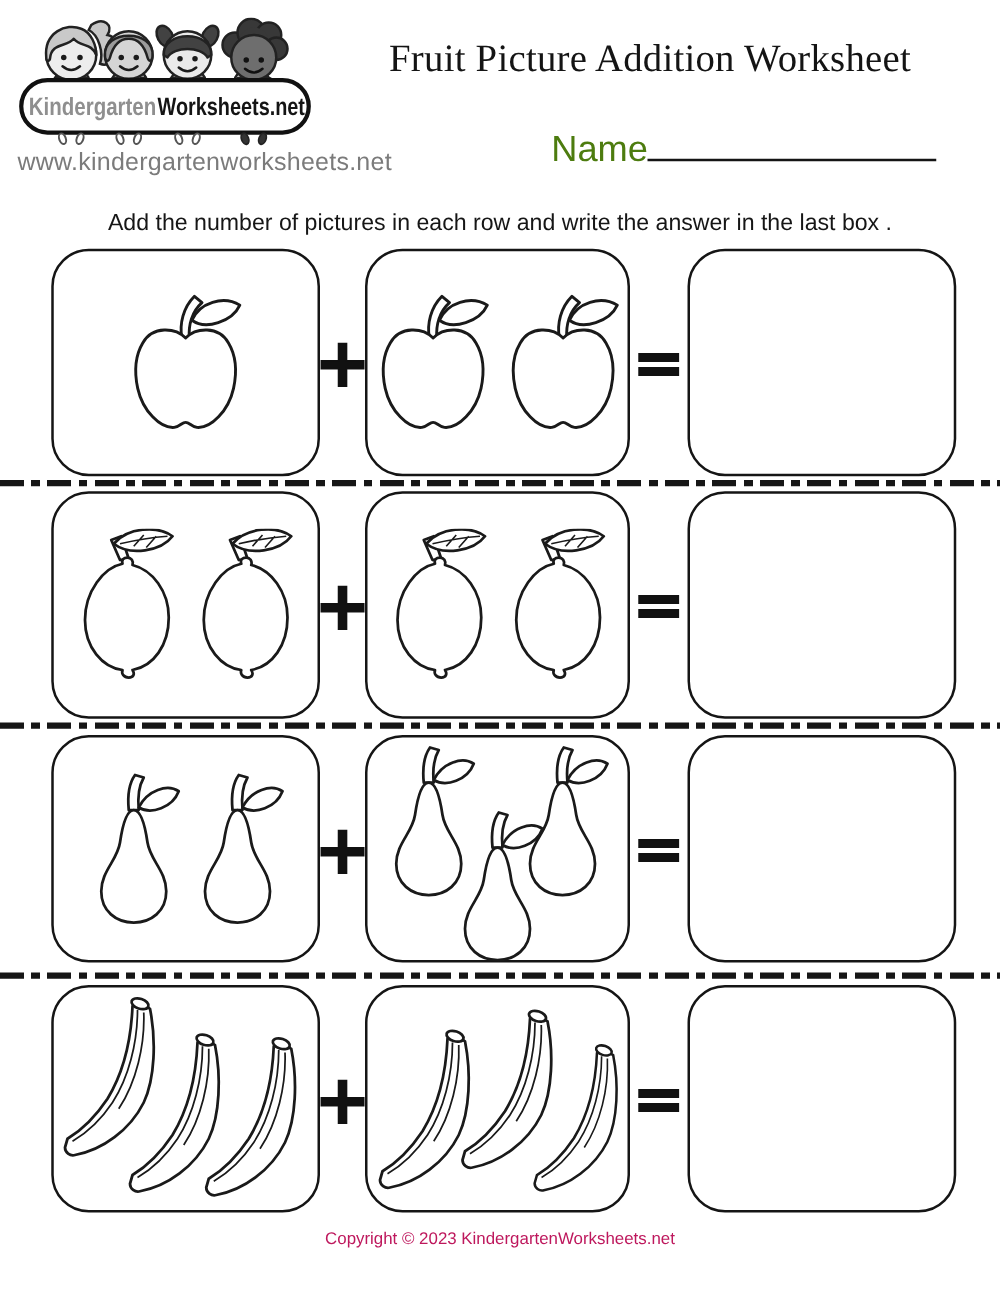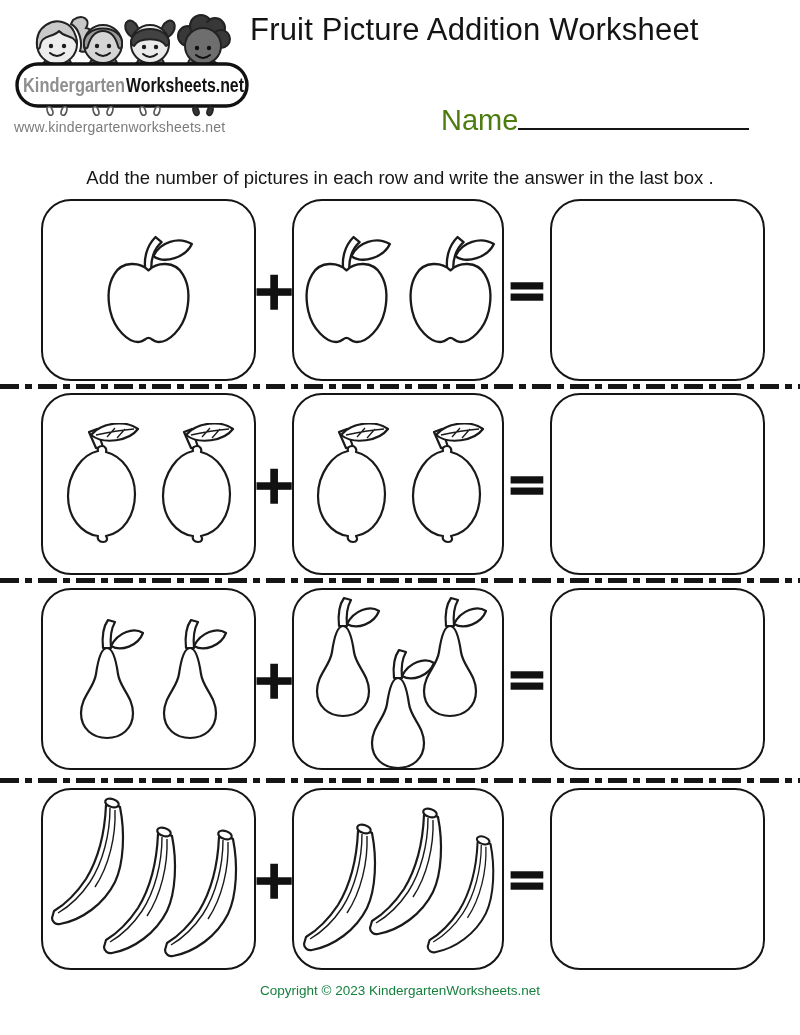--- a/index.html
+++ b/index.html
@@ -2,23 +2,23 @@
 <html><head>
 <meta charset="utf-8">
 <style>
   html,body{margin:0;padding:0;background:#fff;}
   .page{
     position:relative;width:800px;height:1035px;background:#fff;overflow:hidden;
     font-family:"Liberation Sans",sans-serif;color:#1a1a1a;
   }
   
   .logo-svg{position:absolute;left:13px;top:14px;width:238px;height:104px;}
-  .website{position:absolute;left:14px;top:119px;font-size:14px;letter-spacing:.2px;color:#7b7b7b;}
-  .title{position:absolute;left:250px;top:12px;width:540px;text-align:left;
-         font-size:31px;font-weight:500;color:#141414;letter-spacing:.2px;white-space:nowrap;}
+  .website{position:absolute;left:14px;top:119px;font-size:20px;letter-spacing:.2px;color:#7b7b7b;}
+  .title{position:absolute;left:250px;top:29px;width:540px;text-align:center;
+         font-size:31px;font-weight:500;color:#141414;letter-spacing:.2px;white-space:nowrap;font-family:Liberation Serif, serif;}
   .name-row{position:absolute;left:441px;top:104px;font-size:29px;color:#4d7c0f;white-space:nowrap;}
   .name-underline{display:inline-block;width:231px;border-bottom:2.5px solid #141414;}
   .instruction{position:absolute;left:0;top:167px;width:100%;text-align:center;
                font-size:18.5px;color:#161616;}
   
   .row{position:absolute;left:41px;width:724px;height:182px;display:flex;align-items:center;}
   .r1{top:199px}.r2{top:393px}.r3{top:588px}.r4{top:788px}
   .fruit-box{box-sizing:border-box;height:182px;border:2.6px solid #151515;border-radius:30px;
              background:#fff;flex:none;}
   .box1{width:215px}.box2{width:212px}.box3{width:215px}
@@ -50,21 +50,21 @@
   [data-fruit="banana"] .fruits-2 .fruit:nth-of-type(1){left:6px;top:30px;}
   [data-fruit="banana"] .fruits-2 .fruit:nth-of-type(2){left:72px;top:14px;}
   [data-fruit="banana"] .fruits-2 .fruit:nth-of-type(3){left:130px;top:42px;width:85px;height:135px;}
   
   .cut{position:absolute;left:0;width:800px;height:5px;
        background:repeating-linear-gradient(90deg,#161616 0 19px,transparent 19px 25px,
                   #161616 25px 32px,transparent 32px 38px);}
   .c1{top:384px}.c2{top:578px}.c3{top:778px}
   
   .footer{position:absolute;left:0;top:981px;width:100%;text-align:center;
-          font-size:13.5px;line-height:1.45;color:#15803d;}
+          font-size:13.5px;line-height:1.45;color:#be185d;}
   .hidden-defs{position:absolute;width:0;height:0;overflow:hidden;}
 </style>
 </head>
 <body>
 
 <svg class="hidden-defs" aria-hidden="true">
   <defs>
     <symbol id="sym-apple" viewBox="0 0 100 116">
       <path d="M47 38 C45 27 48 14 57 5 L63 10 C55 17 52 28 53 38 Z" fill="#fff" stroke="#1a1a1a" stroke-width="2.3" stroke-linejoin="round"></path>
       <path d="M55 24 C61 10 80 4 93 12 C87 25 66 32 55 24 Z" fill="#fff" stroke="#1a1a1a" stroke-width="2.3" stroke-linejoin="round"></path>

